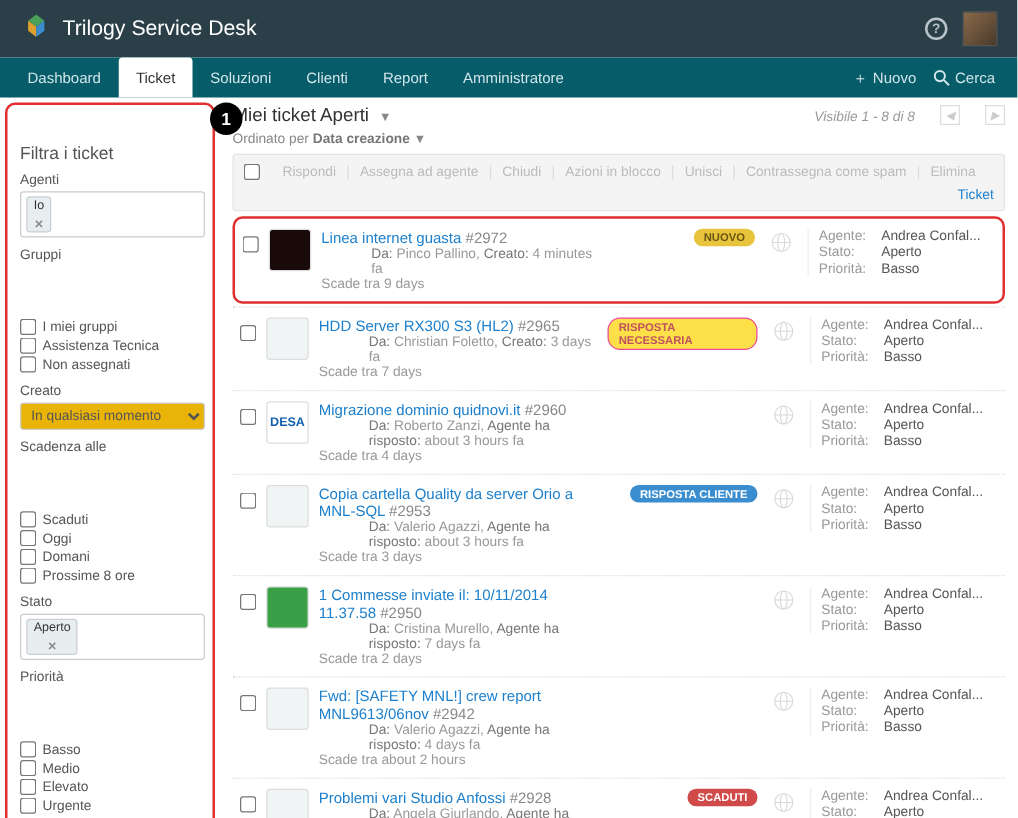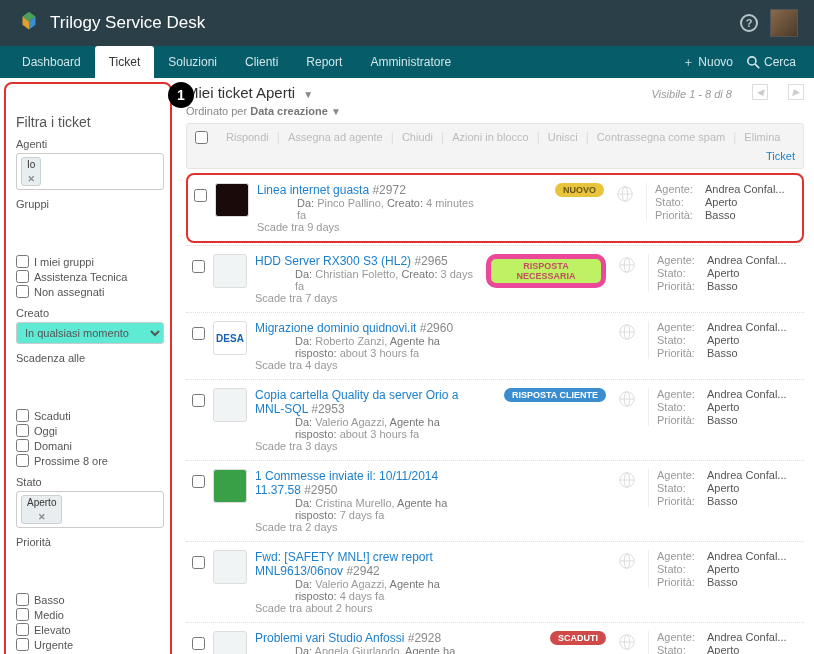--- a/index.html
+++ b/index.html
@@ -20,21 +20,21 @@
 
 .content { display: flex; }
 .sidebar { width: 168px; padding: 8px 6px 8px 10px; border: 2px solid #e03030; border-radius: 8px; margin: 4px; position: relative; }
 .sidebar h3 { font-size: 14px; font-weight: 400; margin-bottom: 8px; color: #555; margin-top: 22px; }
 .filter-label { font-size: 11px; color: #555; margin: 8px 0 3px; }
 .pill-box { border: 1px solid #ccc; border-radius: 3px; padding: 3px 4px; min-height: 24px; display: flex; flex-wrap: wrap; gap: 3px; background: #fff; }
 .pill { background: #e8edef; border: 1px solid #c8d0d3; border-radius: 3px; padding: 1px 5px; font-size: 10px; display: flex; align-items: center; gap: 4px; flex-direction: column; }
 .pill-x { color: #888; cursor: pointer; font-weight: bold; font-size: 9px; }
 .check-list { list-style: none; margin-top: 44px; }
 .check-list li { display: flex; align-items: center; gap: 5px; font-size: 11px; color: #555; padding: 1px 0; }
-.sel { width: 100%; border: 1px solid #ccc; border-radius: 3px; padding: 3px 4px; font-size: 11px; color: #555; background: #5eead4; }
+.sel { width: 100%; border: 1px solid #ccc; border-radius: 3px; padding: 3px 4px; font-size: 11px; color: #555; background: #eab308; }
 .txt { width: 100%; border: 1px solid #ccc; border-radius: 3px; padding: 4px; font-size: 11px; min-height: 22px; }
 
 .badge-num { position: absolute; top: -2px; right: -24px; width: 26px; height: 26px; border-radius: 50%; background: #000; color: #fff; display: flex; align-items: center; justify-content: center; font-weight: bold; font-size: 14px; }
 
 .main { flex: 1; padding: 6px 10px; }
 .view-header { display: flex; align-items: baseline; gap: 8px; margin-bottom: 4px; }
 .view-title { font-size: 15px; color: #333; font-weight: 500; }
 .caret { font-size: 10px; color: #888; }
 .sort-line { font-size: 11px; color: #888; margin-bottom: 6px; }
 .sort-line b { font-weight: 600; color: #777; }
@@ -58,21 +58,21 @@
 .t-body { flex: 1; min-width: 0; }
 .t-title { font-size: 12px; }
 .t-title a { color: #1b7fcc; text-decoration: none; }
 .t-num { color: #888; }
 .t-meta { color: #999; font-size: 11px; padding-left: 40px; }
 .t-meta .label { color: #777; }
 .t-due { color: #999; font-size: 11px; }
 .t-badge-col { width: 120px; display: flex; align-items: center; justify-content: flex-end; }
 .badge { border-radius: 10px; padding: 2px 8px; font-size: 9px; font-weight: bold; color: #fff; }
 .b-new { background: #e8c43c; color: #6a5610; }
-.b-resp { background: #bef264; color: #c05060; border: 5px solid #ec4899; text-align: center; }
+.b-resp { background: #fde047; color: #c05060; border: 1px solid #ec4899; }
 .b-client { background: #3a8ed0; }
 .b-over { background: #d04a4a; }
 .t-status { width: 150px; font-size: 11px; color: #777; display: grid; grid-template-columns: 50px 1fr; row-gap: 1px; border-left: 1px solid #eee; padding-left: 8px; }
 .t-status .k { color: #999; }
 .t-status .v { color: #555; white-space: nowrap; overflow: hidden; text-overflow: ellipsis; }
 .globe { width: 18px; height: 22px; color: #d8d8d8; margin: 0 4px; }
 </style>
 </head>
 <body>
 

